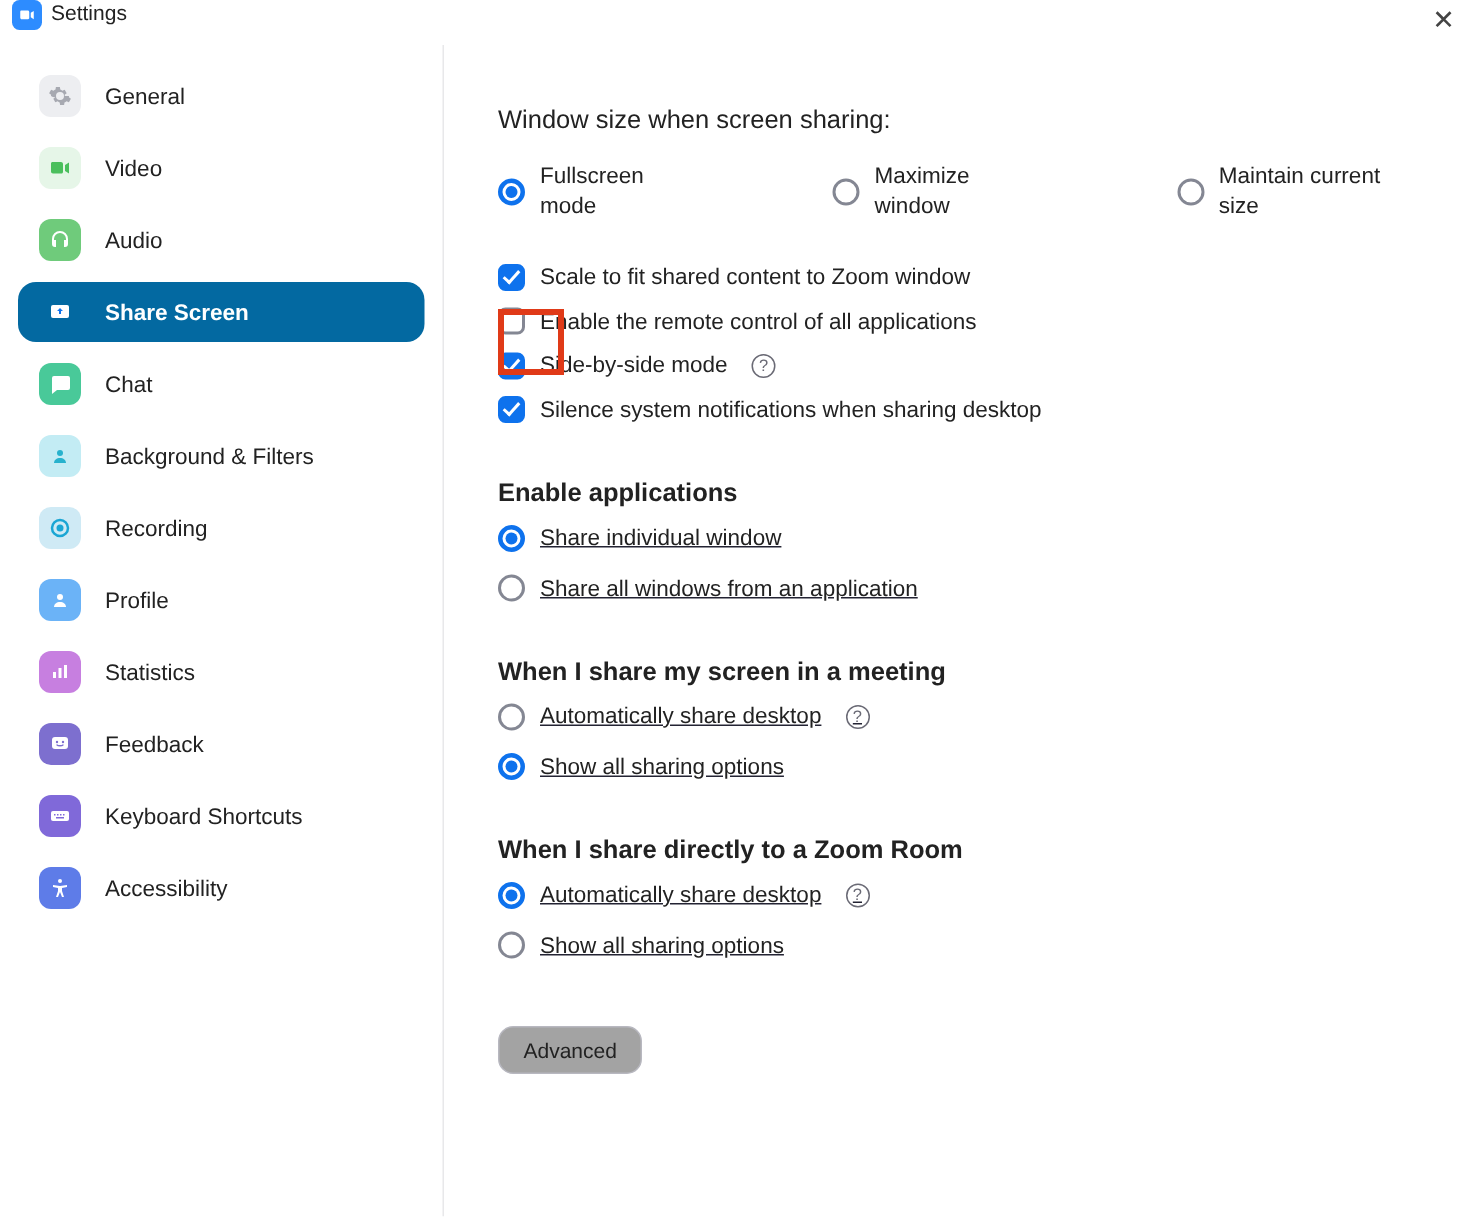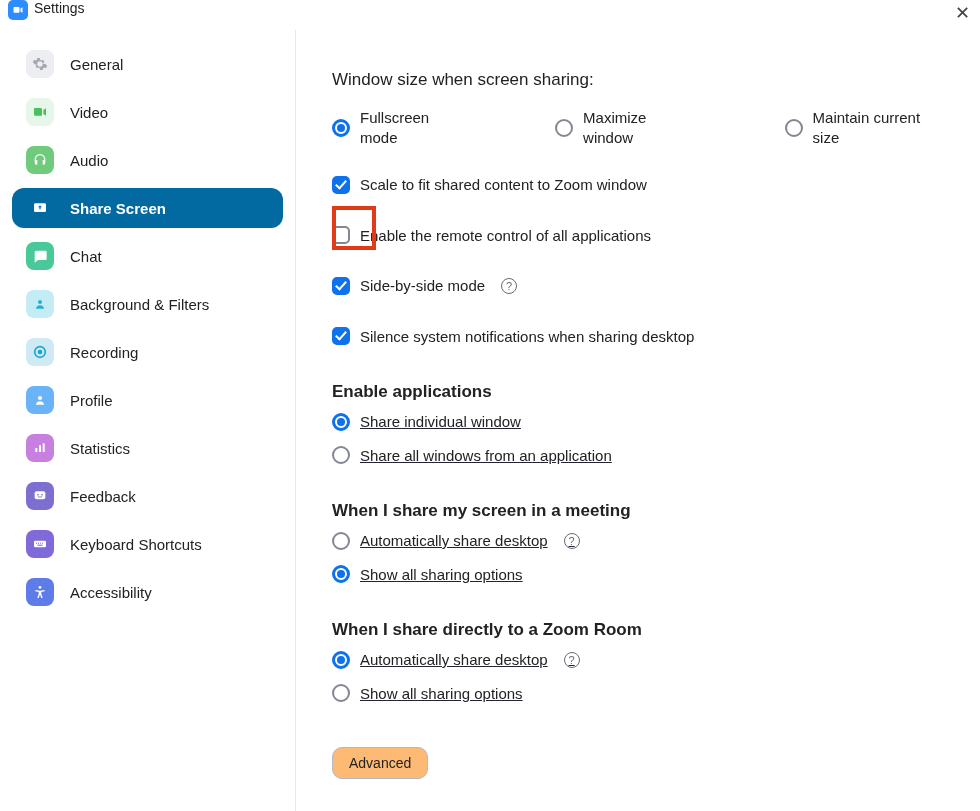--- a/index.html
+++ b/index.html
@@ -96,21 +96,21 @@
     margin-bottom: 28px;
   }
   .option {
     display: flex;
     align-items: center;
     gap: 10px;
     font-size: 15px;
     color: #222;
     line-height: 1.3;
   }
-  .option-group-v { display: flex; flex-direction: column; gap: 31px; margin-bottom: 8px;}
+  .option-group-v { display: flex; flex-direction: column; gap: 10px; margin-bottom: 8px;}
   .option-group-v.tight { gap: 14px; text-decoration: underline; }
 
   .radio {
     width: 18px; height: 18px;
     border: 2px solid #848793;
     border-radius: 50%;
     position: relative;
     flex-shrink: 0;
   }
   .radio.selected { border-color: #0E72ED; border-width: 3px; }
@@ -161,21 +161,21 @@
     width: 44px; height: 44px;
     left: 332px;
     top: 206px;
     pointer-events: none;
   }
   .advanced-btn {
     margin-top: 36px;
     padding: 7px 16px;
     border: 1px solid #b8b8c0;
     border-radius: 10px;
-    background: #fdba74;
+    background: #a3a3a3;
     font-size: 14px;
     cursor: pointer;
     color: #222;
   }
 </style>
 </head>
 <body>
 
 <div class="titlebar">
   <div class="app-icon">

